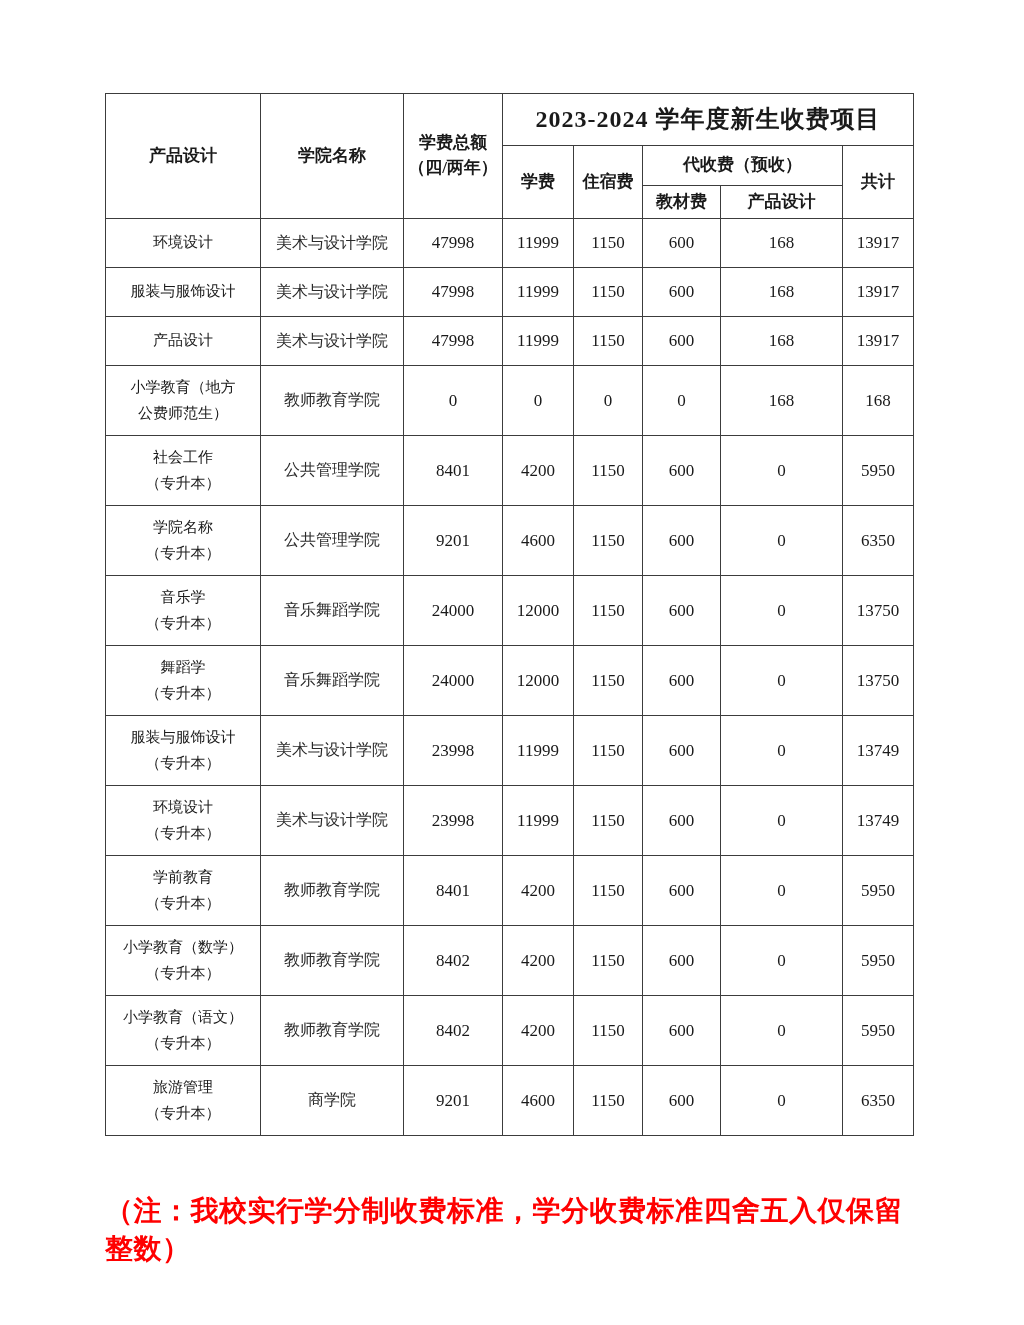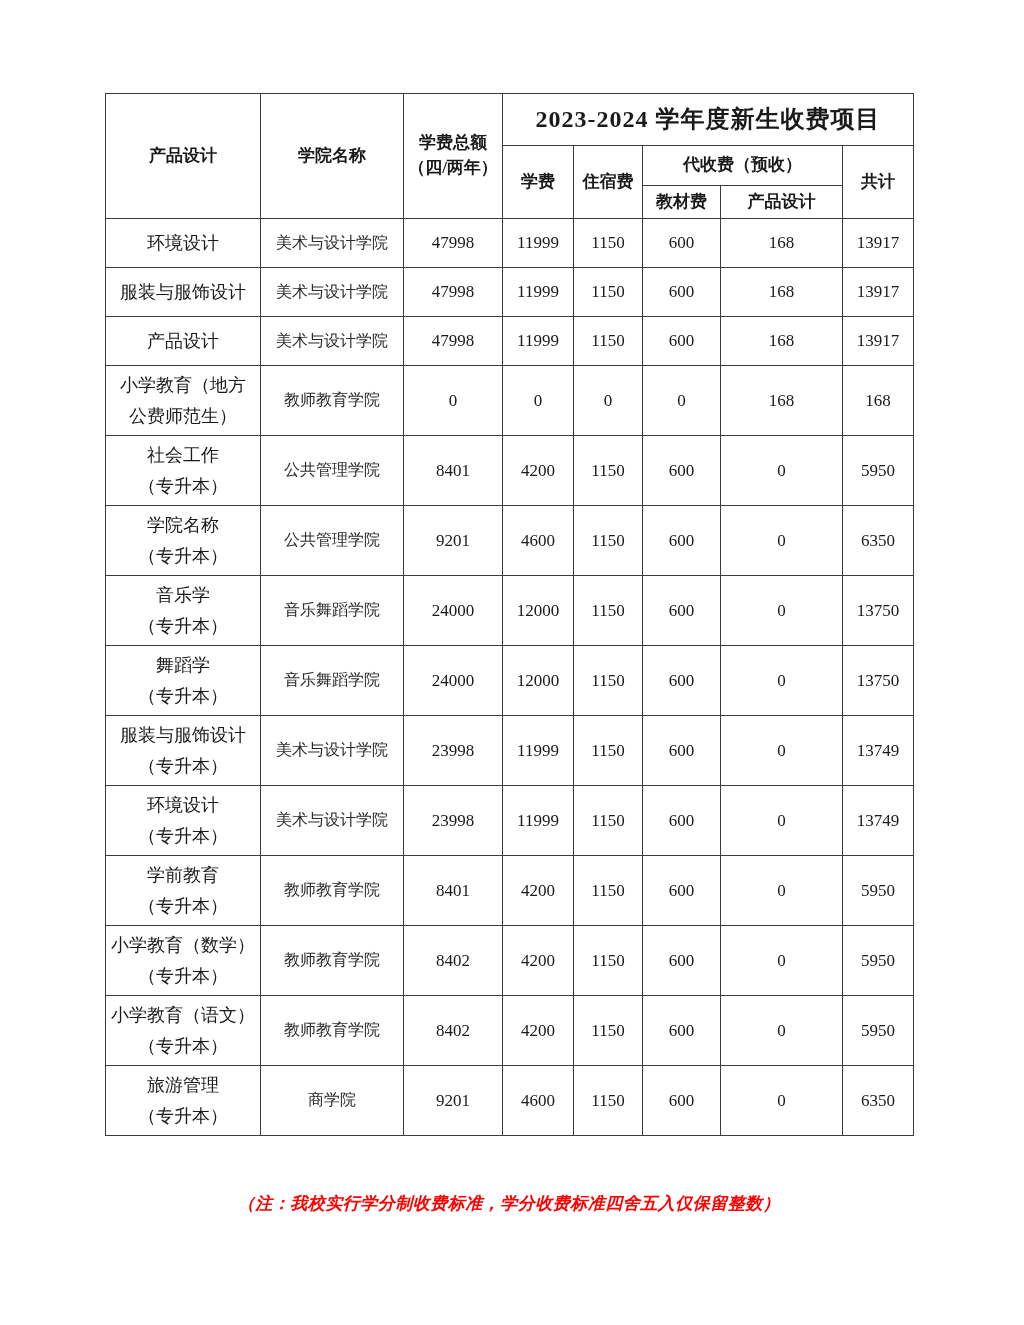--- a/index.html
+++ b/index.html
@@ -36,43 +36,42 @@
     line-height: 1.45;
   }
   th.span-title {
     font-size: 24px;
     height: 52px;
     letter-spacing: 1px;
   }
   tr.hdr-mid  { height: 40px; }
   tr.hdr-low  { height: 33px; }
   td.major {
-    font-size: 18px;
+    font-size: 15px;
     white-space: pre-line;
     line-height: 1.7;
   }
   td.college {
     font-size: 16px;
     color: #2a2a2a;
   }
   td.num {
     font-size: 17px;
   }
   tr.row-single { height: 49px; }
   tr.row-double { height: 70px; }
   .note {
     position: absolute;
     left: 105px;
     top: 1192px;
     width: 808px;
-    text-align: center;
-    font-size: 17px;
+    text-align: left;
+    font-size: 28px;
     font-weight: bold;
     letter-spacing: 0.5px;
-    font-style: italic;
   }
 </style>
 </head>
 <body>
 
 <div class="page">
 
   <table class="fee-table">
     <colgroup>
       <col style="width:155px">

